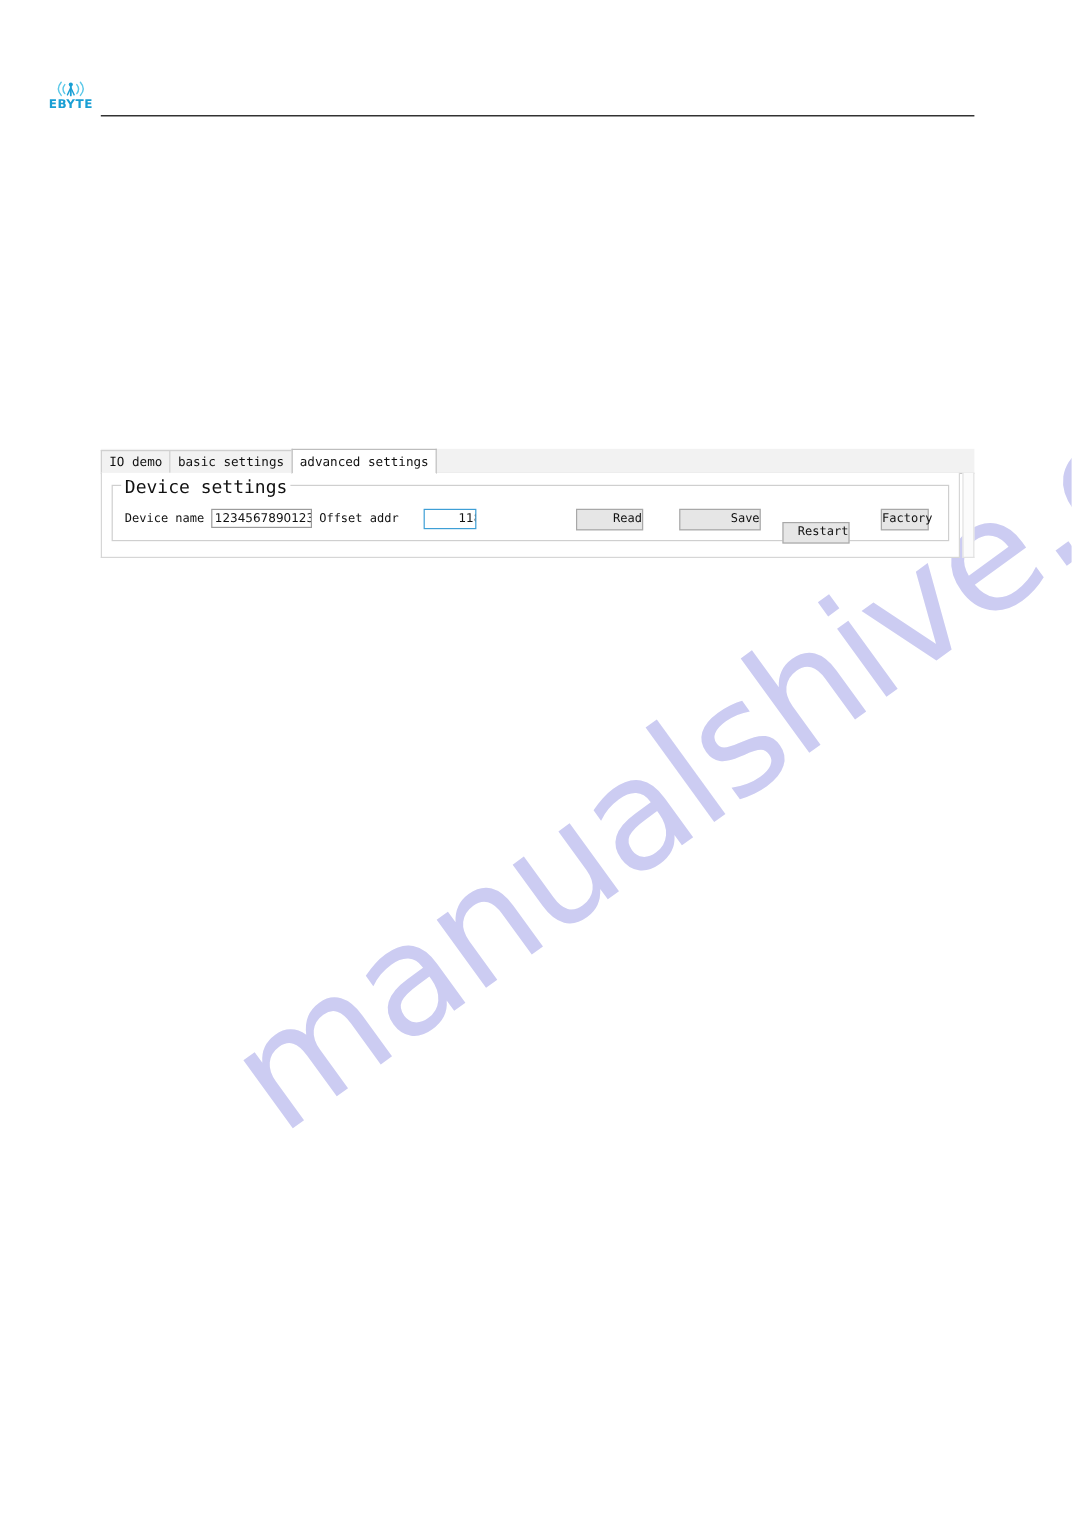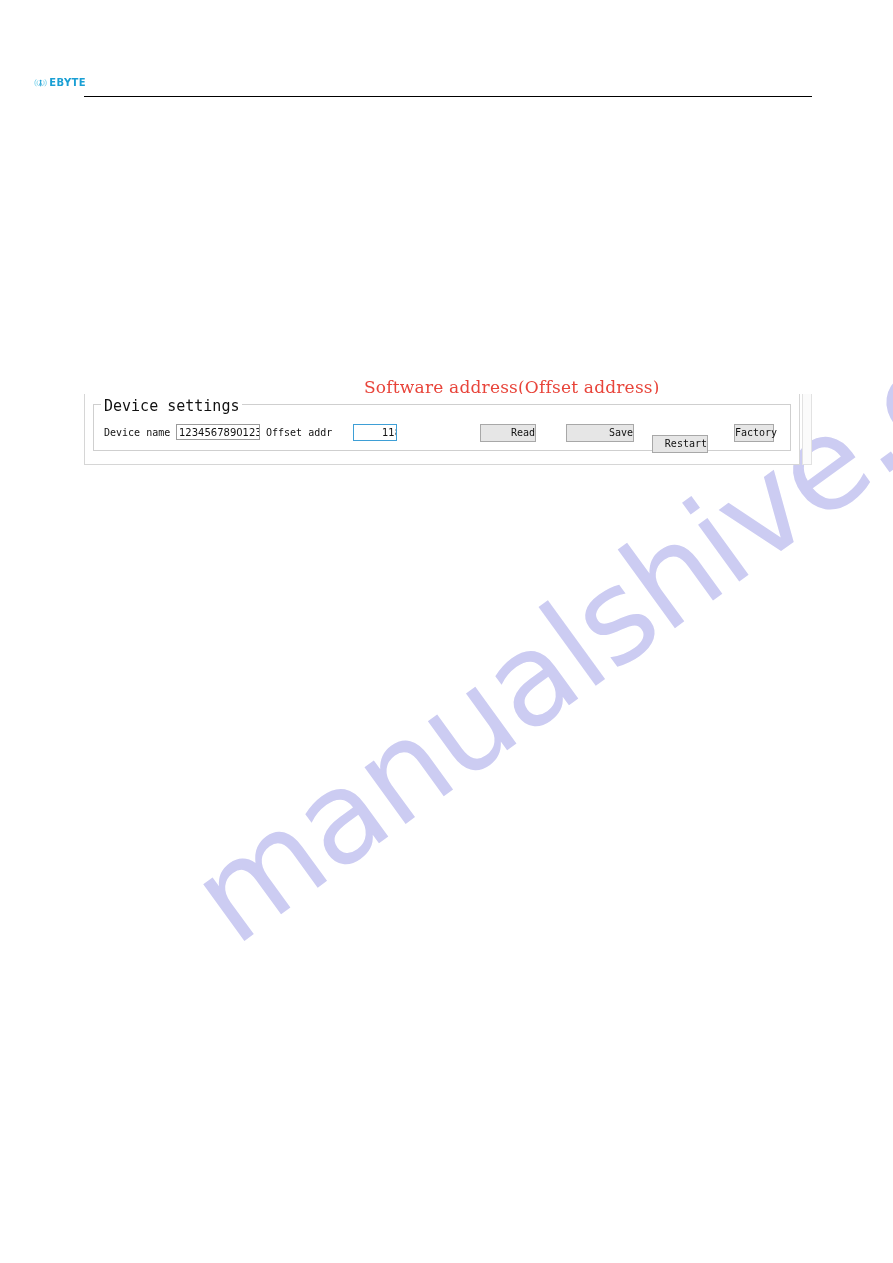--- a/index.html
+++ b/index.html
@@ -23,20 +23,21 @@
     width: 893px;
     height: 110px;
   }
   .brand-logo {
     position: absolute;
     left: 32px;
     top: 66px;
     width: 54px;
     height: 32px;
     display: flex;
+    flex-direction: column;
     align-items: center;
     justify-content: flex-start;
   }
   .brand-mark {
     width: 30px;
     height: 15px;
     display: block;
   }
   .brand-word {
     font-family: "DejaVu Sans", sans-serif;
@@ -250,20 +251,25 @@
 <div class="watermark">manualshive.com</div>
 
 <div class="annotation">Software address(Offset address)</div>
 
 <svg class="arrow-svg" viewBox="0 0 66 40">
   <polygon points="63,2 26,24 22,14 4,33 28,34 24,25 65,9" fill="#e8312a"></polygon>
 </svg>
 
 <div class="app-shot">
 
+  <div class="tabstrip">
+    <div class="tab">IO demo</div>
+    <div class="tab">basic settings</div>
+    <div class="tab active">advanced settings</div>
+  </div>
 
   <div class="tab-panel">
 
     <div class="groupbox">
       <span class="group-title">Device settings</span>
 
       <span class="field-label" style="left:10px; top:21px;">Device name</span>
 
       <div class="text-input input-plain" style="left:82px; top:19px; width:84px; height:16px;" placeholder="">12345678901234</div>
 

